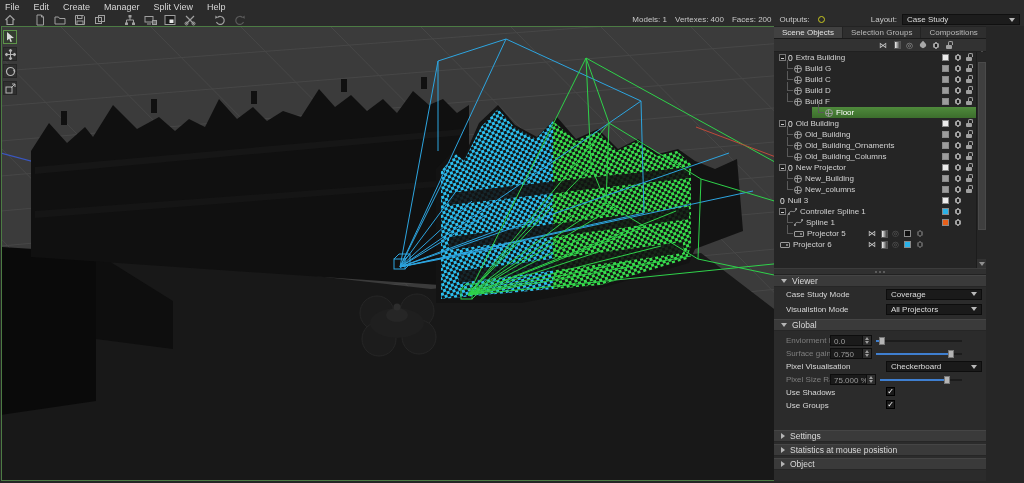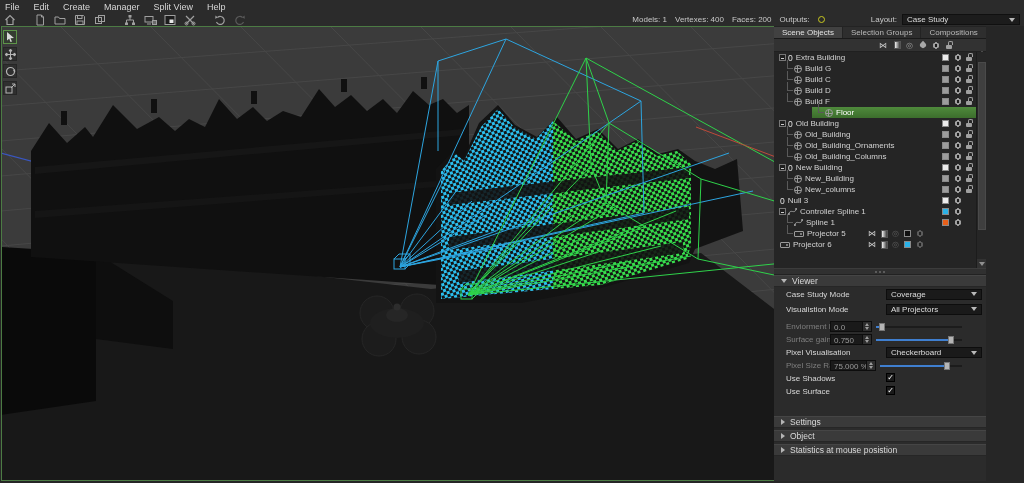--- a/index.html
+++ b/index.html
@@ -445,21 +445,21 @@
         <span class="elb"></span>
           <span class="mico"></span>
         <span class="lbl">Old_Building_Columns</span>
         <span class="sw sw-g" style="left:168px;"></span>
         <span class="eye" style="left:180px;"></span>
         <span class="lock" style="left:192px;"></span>
       </div>
       <div class="trow" style="padding-left:3px;">
         <span class="exp"></span>
         <span class="g0">0</span>
-        <span class="lbl">New Building</span>
+        <span class="lbl">New Projector</span>
         <span class="sw sw-w" style="left:168px;"></span>
         <span class="eye" style="left:180px;"></span>
         <span class="lock" style="left:192px;"></span>
       </div>
       <div class="trow" style="padding-left:10px;">
         <span class="elb"></span>
           <span class="mico"></span>
         <span class="lbl">New_Building</span>
         <span class="sw sw-g" style="left:168px;"></span>
         <span class="eye" style="left:180px;"></span>
@@ -547,20 +547,24 @@
       </div>
     </div>
     <div class="prow">
       <span class="plbl">Visualistion Mode</span>
       <div class="dd">
         <span>All Projectors</span>
         <span class="car"></span>
       </div>
     </div>
 
+    <div class="sechdr" style="margin-top:2px;">
+      <span class="tri-d"></span>
+      <span>Global</span>
+    </div>
 
     <div class="grow" style="margin-top:3px;">
       <span class="plbl dim">Enviorment Lux</span>
       <div class="spin">
         <span class="sval">0.0</span>
         <span class="sarr">
             <b></b>
             <b class="dwn"></b>
           </span>
       </div>
@@ -610,31 +614,31 @@
           <span class="fi" style="width:78%;"></span>
           <span class="th" style="left:78%;"></span>
       </div>
     </div>
 
     <div class="grow">
       <span class="plbl">Use Shadows</span>
       <span class="cb">✓</span>
     </div>
     <div class="grow">
-      <span class="plbl">Use Surface</span>
+      <span class="plbl">Use Groups</span>
       <span class="cb">✓</span>
     </div>
 
     <div class="sechdr" style="margin-top:18px;">
       <span class="tri-r"></span>
       <span>Settings</span>
     </div>
     <div class="sechdr" style="margin-top:2px;">
       <span class="tri-r"></span>
-      <span>Object</span>
+      <span>Statistics at mouse posistion</span>
     </div>
     <div class="sechdr" style="margin-top:2px;">
       <span class="tri-r"></span>
-      <span>Statistics at mouse posistion</span>
+      <span>Object</span>
     </div>
   </div>
 
 </div>
 
 </body></html>

